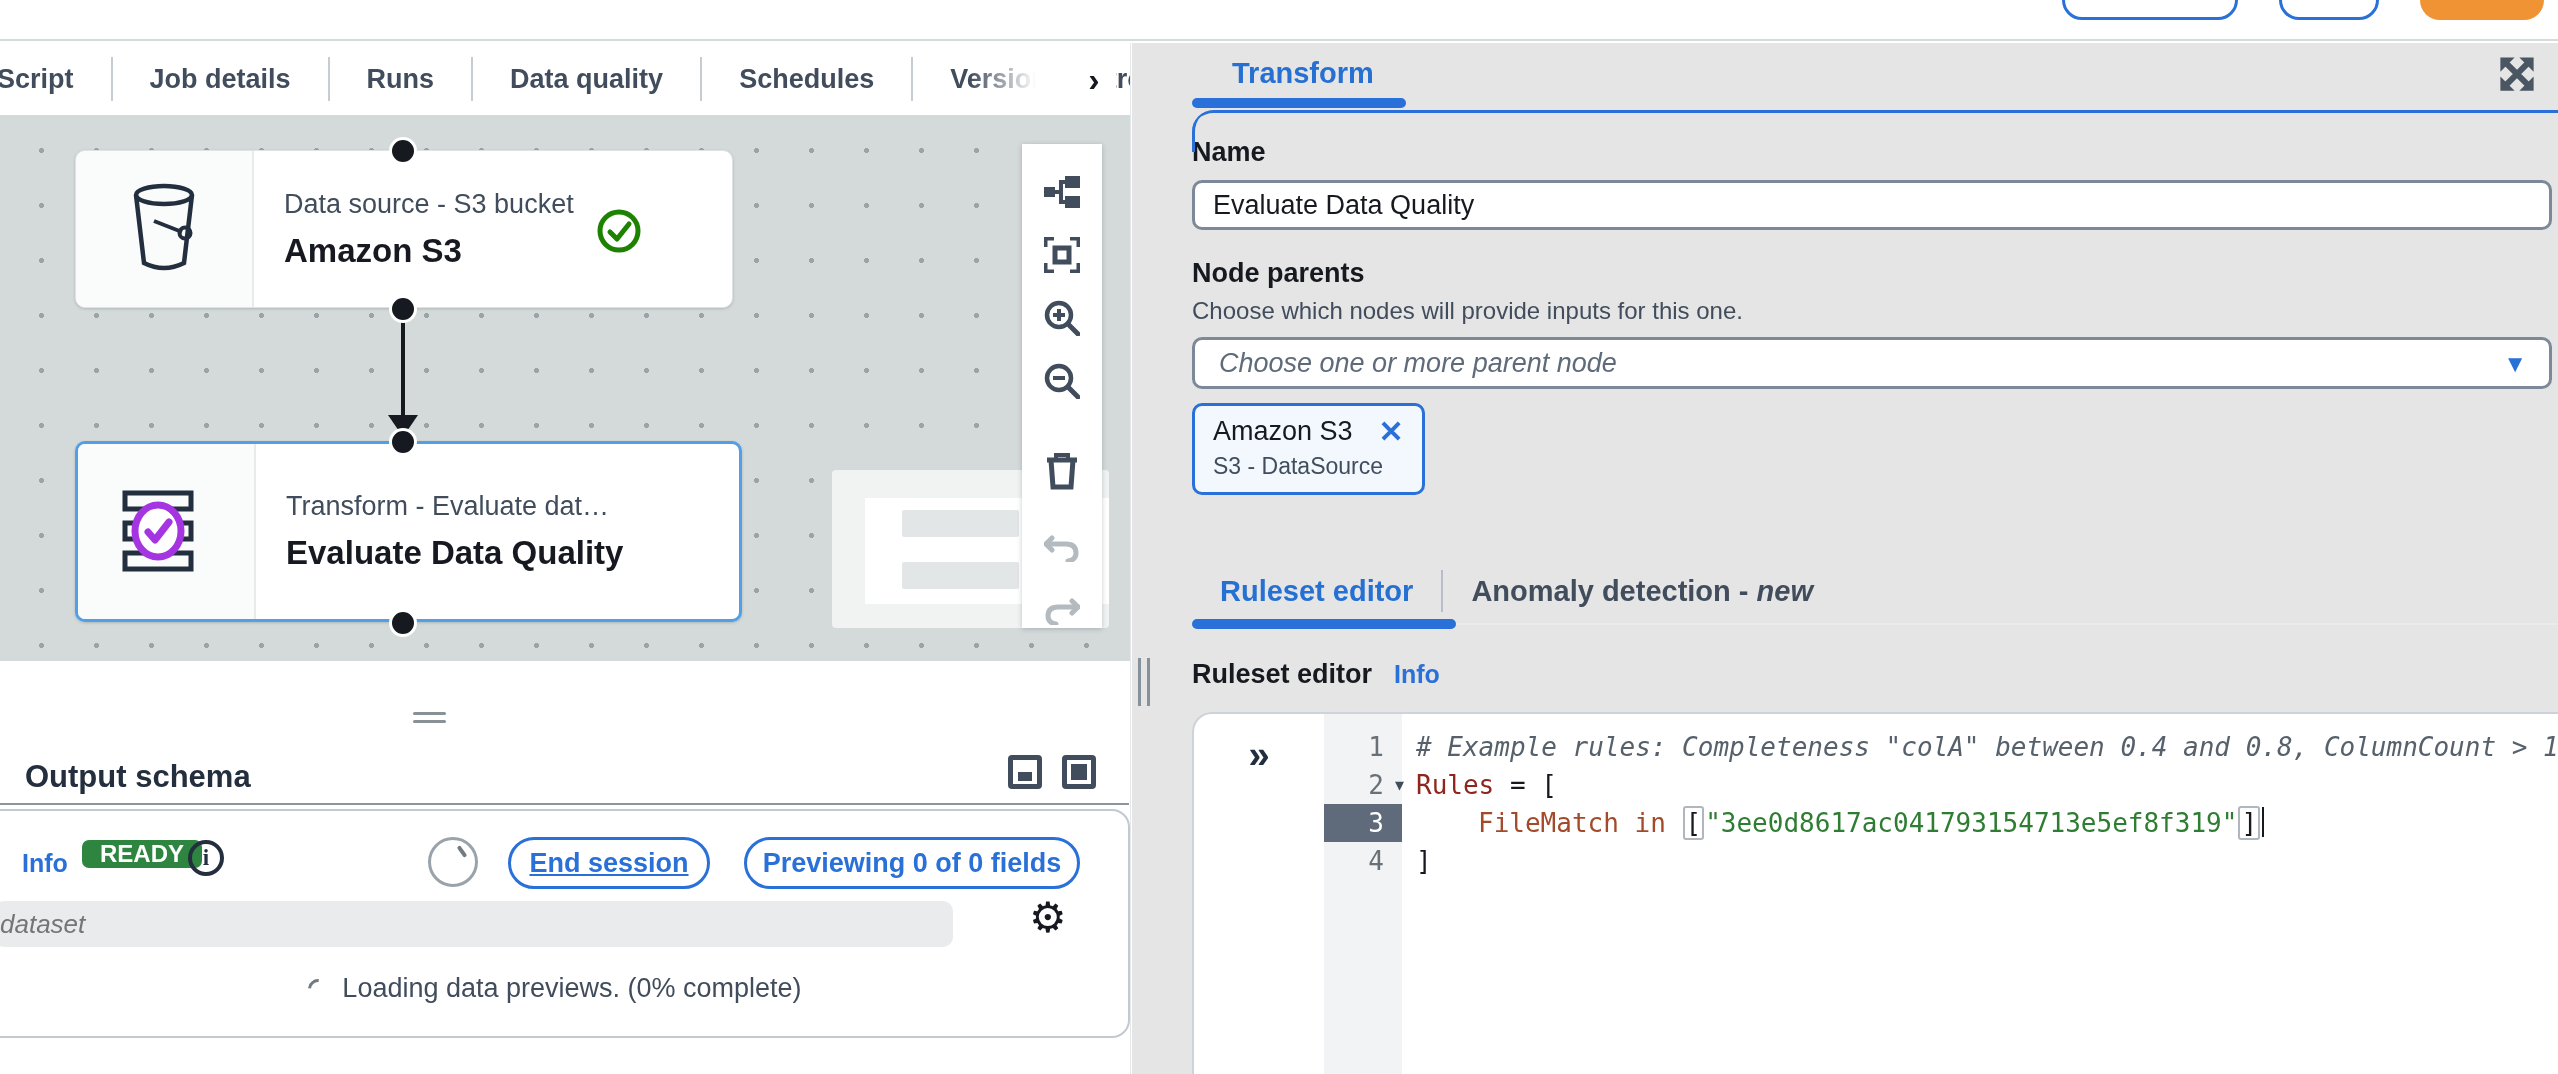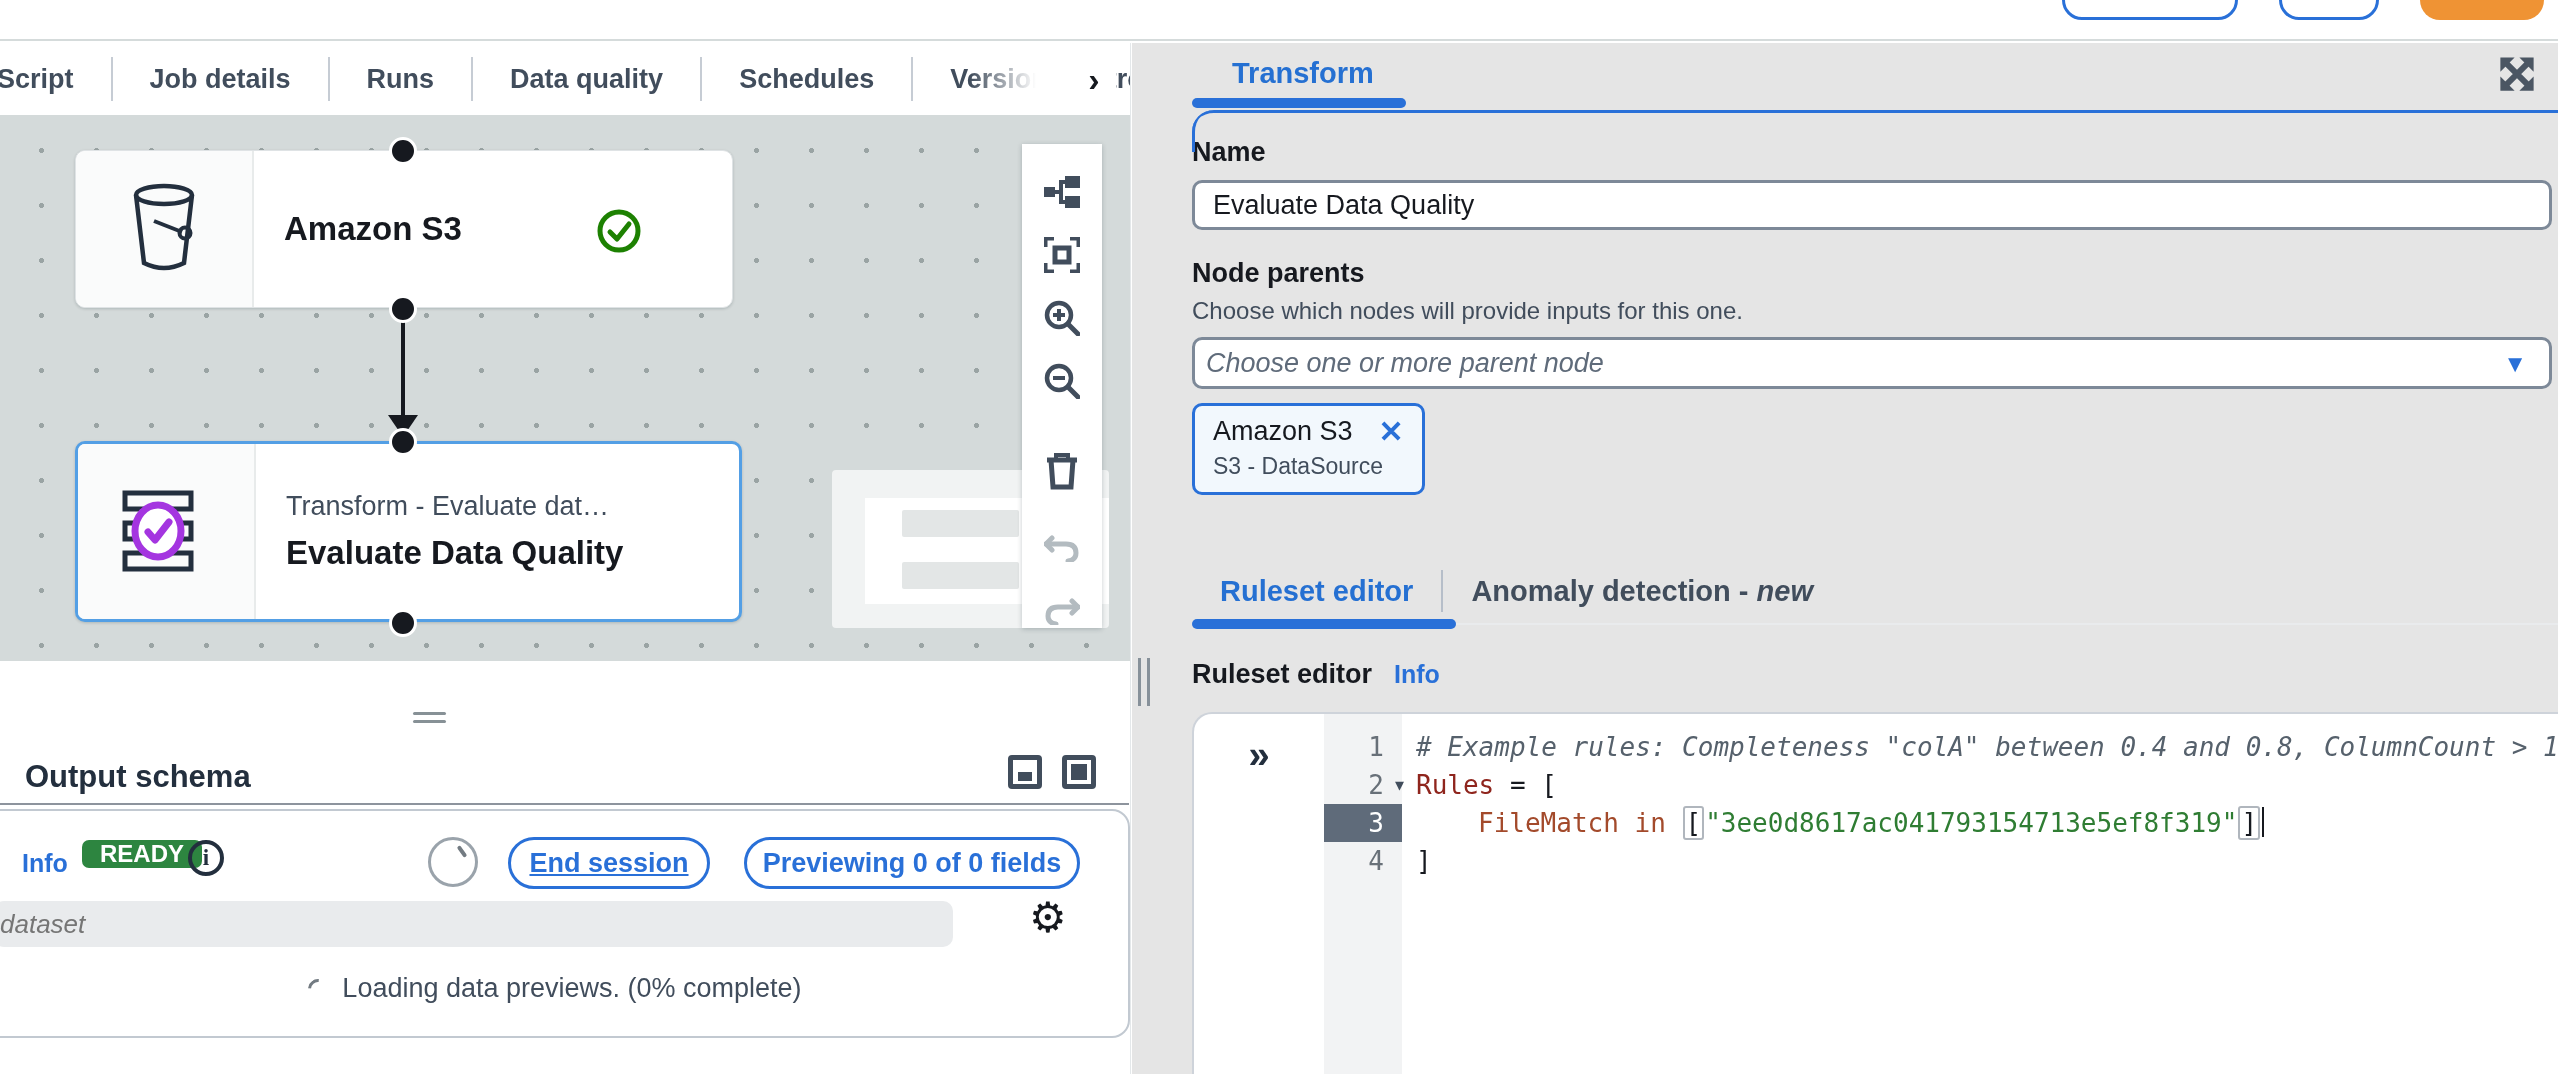--- a/index.html
+++ b/index.html
@@ -126,21 +126,21 @@
   .blue-top::before { content:""; position:absolute; left:0; top:-3px; width:30px; height:42px;
     border-left:3px solid #2970d8; border-top-left-radius:22px; }
 
   .field-label { font-size:27px; font-weight:700; color:#16191f; }
   .field-desc { font-size:24px; color:#414d5c; margin-top:8px; }
   .txt-input { display:block; width:calc(100% - 6px); height:50px; border:3px solid #7d8998;
     border-radius:10px; font-size:27px; color:#16191f; padding-left:18px; margin-top:12px; outline:none;
     background:#fff; font-family:"Liberation Sans", sans-serif; }
   .select { position:relative; width:calc(100% - 6px); height:52px; border:3px solid #7d8998;
     border-radius:10px; margin-top:12px; display:flex; align-items:center; cursor:pointer; background:#fff; }
-  .select-ph { font-style:italic; font-size:27px; color:#5f6b7a; padding-left:11px; }
+  .select-ph { font-style:italic; font-size:27px; color:#5f6b7a; padding-left:24px; }
   .select-caret { position:absolute; right:22px; top:10px; font-size:24px; color:#2970d8; }
 
   .chip { display:inline-block; margin-top:14px; background:#f2f8fd; border:3px solid #2970d8;
     border-radius:10px; padding:10px 18px 12px 18px; }
   .chip-row { display:flex; align-items:center; }
   .chip-title { font-size:27px; color:#16191f; }
   .chip-x { margin-left:26px; font-size:30px; font-weight:700; color:#2970d8; cursor:pointer;
     line-height:1; }
   .chip-sub { font-size:23px; color:#414d5c; margin-top:6px; }
 
@@ -215,20 +215,21 @@
     <div class="node node1">
       <div class="node-iconbox">
         <svg width="64" height="92" viewBox="0 0 64 92">
           <ellipse cx="32" cy="12" rx="28" ry="9" fill="none" stroke="#232f3e" stroke-width="4.5"></ellipse>
           <path d="M4 12 L12 80 Q32 90 52 80 L60 12" fill="none" stroke="#232f3e" stroke-width="4.5"></path>
           <path d="M22 38 L50 49" fill="none" stroke="#232f3e" stroke-width="4"></path>
           <circle cx="53" cy="50" r="5.5" fill="none" stroke="#232f3e" stroke-width="4"></circle>
         </svg>
       </div>
       <div class="node-body">
+        <div class="node-type">Data source - S3 bucket</div>
         <div class="node-title">Amazon S3</div>
       </div>
       <div class="node-check">
         <svg width="46" height="46" viewBox="0 0 46 46">
           <circle cx="23" cy="23" r="19" fill="#fff" stroke="#1d8102" stroke-width="5"></circle>
           <path d="M14 24 L21 31 L33 16" fill="none" stroke="#1d8102" stroke-width="5" stroke-linecap="round" stroke-linejoin="round"></path>
         </svg>
       </div>
     </div>
 

